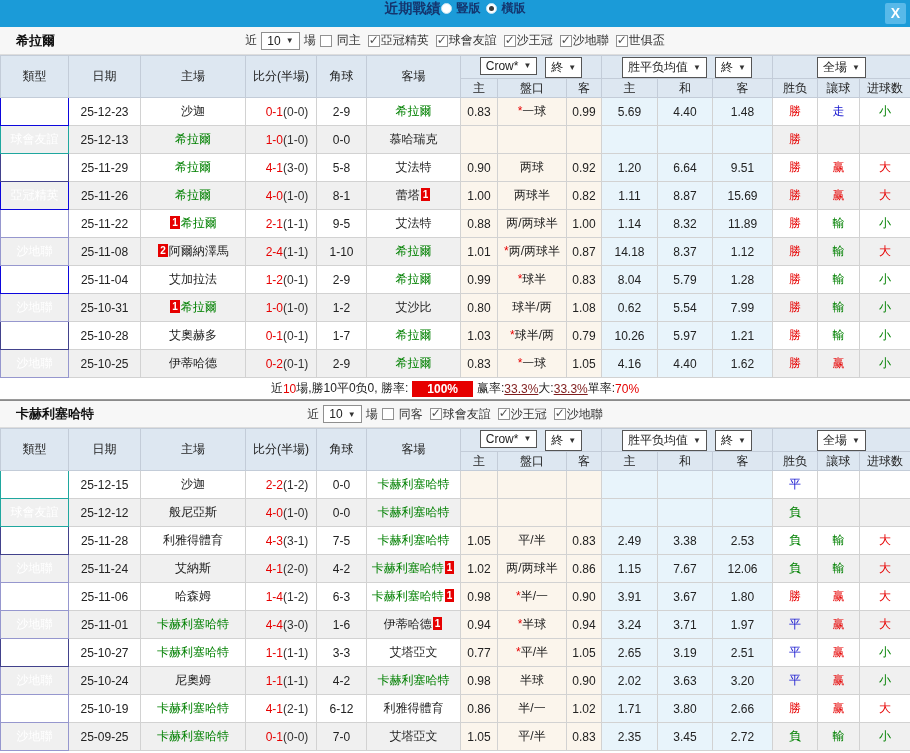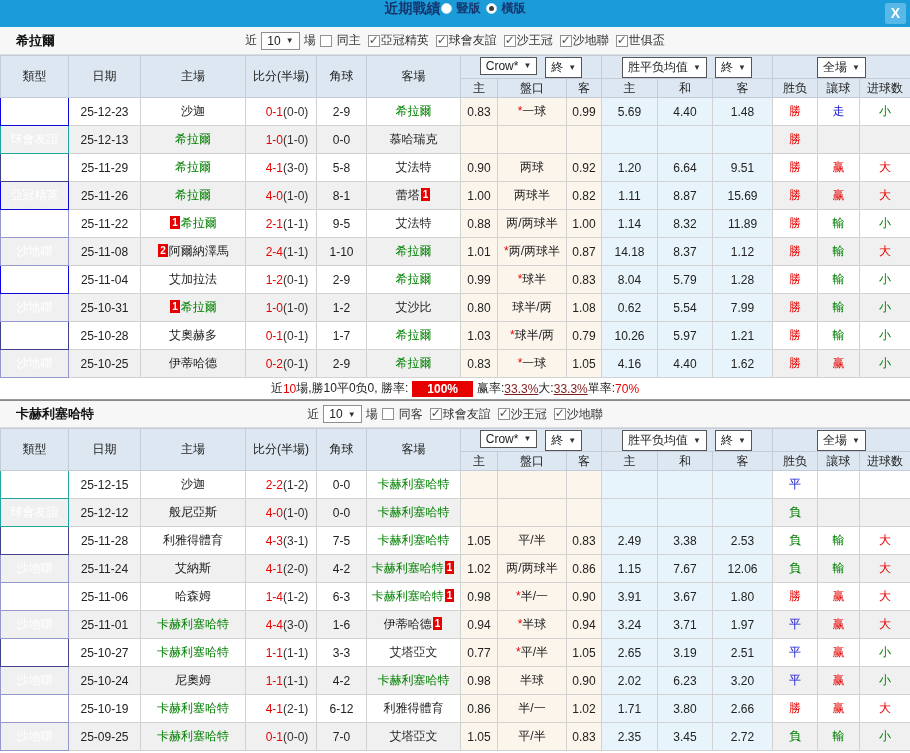--- a/index.html
+++ b/index.html
@@ -581,21 +581,21 @@
             <td class="lgc sl">沙地聯</td>
             <td>25-10-24</td>
             <td><span>尼奧姆</span></td>
             <td><span class="scored">1-1</span><span class="half">(1-1)</span></td>
             <td>4-2</td>
             <td><span class="green">卡赫利塞哈特</span></td>
             <td class="o">0.98</td>
             <td class="o">半球</td>
             <td class="o">0.90</td>
             <td class="m">2.02</td>
-            <td class="m">6.23</td>
+            <td class="m">3.63</td>
             <td class="m">3.20</td>
             <td class="cb2">平</td>
             <td class="cr">赢</td>
             <td class="cg">小</td>
           </tr>
           <tr>
             <td class="lgc sl">沙地聯</td>
             <td>25-10-19</td>
             <td><span class="green">卡赫利塞哈特</span></td>
             <td><span class="scored">4-1</span><span class="half">(2-1)</span></td>

